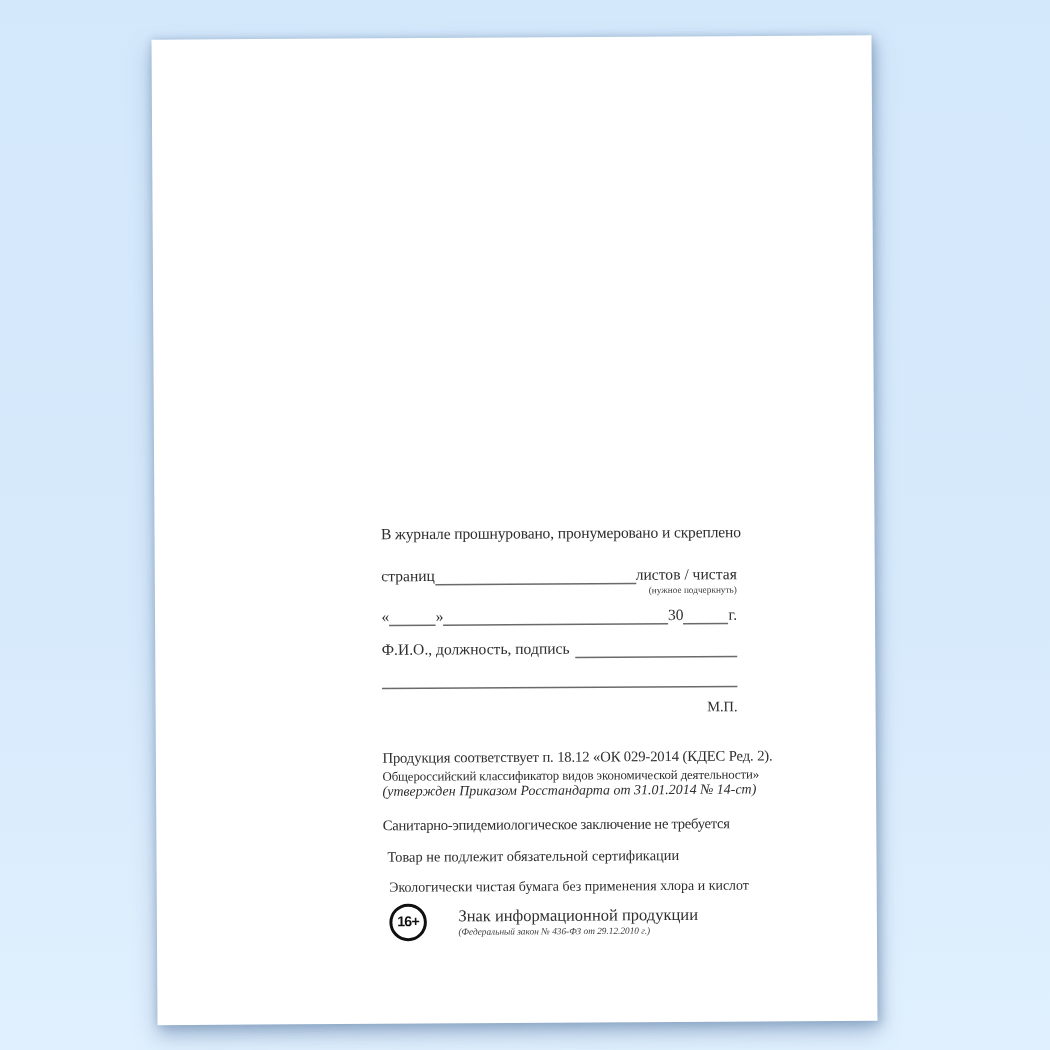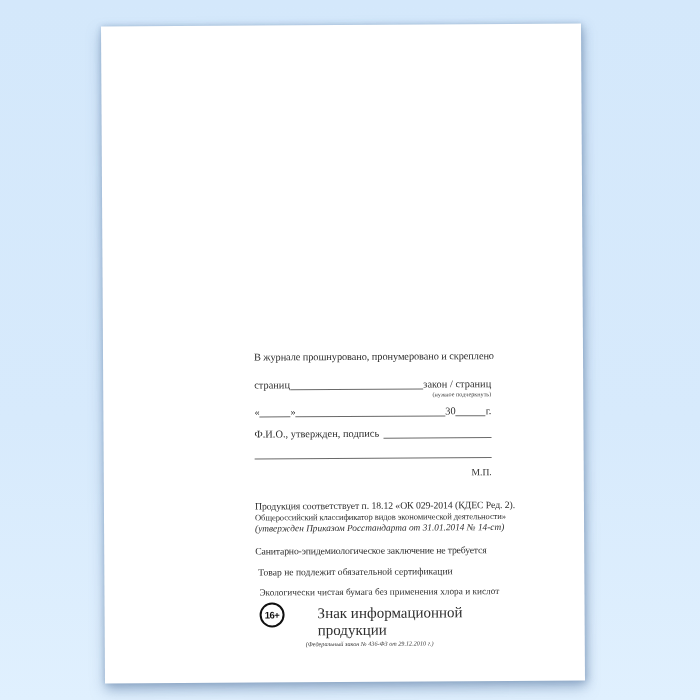--- a/index.html
+++ b/index.html
@@ -56,51 +56,51 @@
     width: 25px; height: 25px;
     border: 2.6px solid #101010;
     border-radius: 50%;
     display: flex; align-items: center; justify-content: center;
     font-size: 9.5px; font-weight: bold; letter-spacing: -0.5px;
     font-family: "Liberation Sans", "DejaVu Sans", sans-serif;
     color: #101010;
     background: #fff;
   }
   .badge-text { margin-left: 21px; padding-top: 3px; }
-  .badge-title { font-size: 15px; margin-left: 12px; }
+  .badge-title { font-size: 11px; }
   .badge-law { font-size: 6.2px; font-style: italic; color: #3a3a3a; margin-top: 1px; }
 </style>
 </head>
 <body>
 
 <div class="paper">
   <div class="content">
 
     <div class="row laced">В журнале прошнуровано, пронумеровано и скреплено</div>
 
     <div class="row flexline sheets-row">
       <span>страниц</span>
       <span class="fill"></span>
-      <span>закон / страниц</span>
+      <span>листов / чистая</span>
     </div>
 
     <div class="row note-row">(нужное подчеркнуть)</div>
 
     <div class="row flexline date-row">
       <span>«</span>
       <span class="gap" style="width:31px"></span>
       <span>»</span>
       <span class="fill"></span>
       <span>30</span>
       <span class="gap" style="width:30px"></span>
       <span>г.</span>
     </div>
 
     <div class="row flexline fio-row">
-      <span>Ф.И.О., утвержден, подпись</span>
+      <span>Ф.И.О., должность, подпись</span>
       <span class="fill" style="margin-left:4px"></span>
     </div>
 
     <div class="row sign-line"></div>
 
     <div class="row mp-row">М.П.</div>
 
     <div class="row product-row">
       <div class="product-l1">Продукция соответствует п. 18.12 «ОК 029-2014 (КДЕС Ред. 2).</div>
       <div class="product-l2">Общероссийский классификатор видов экономической деятельности»</div>

